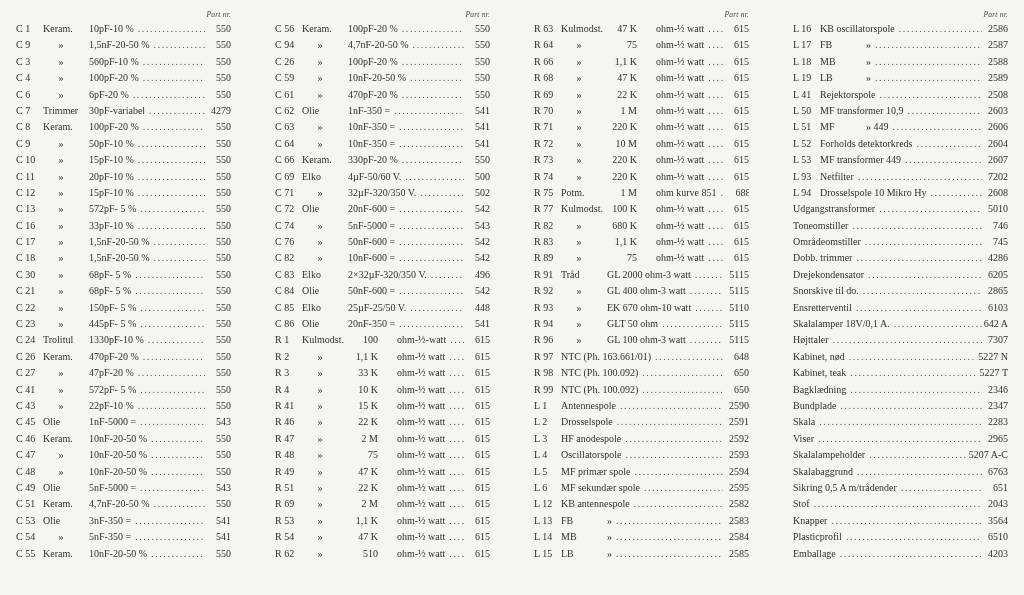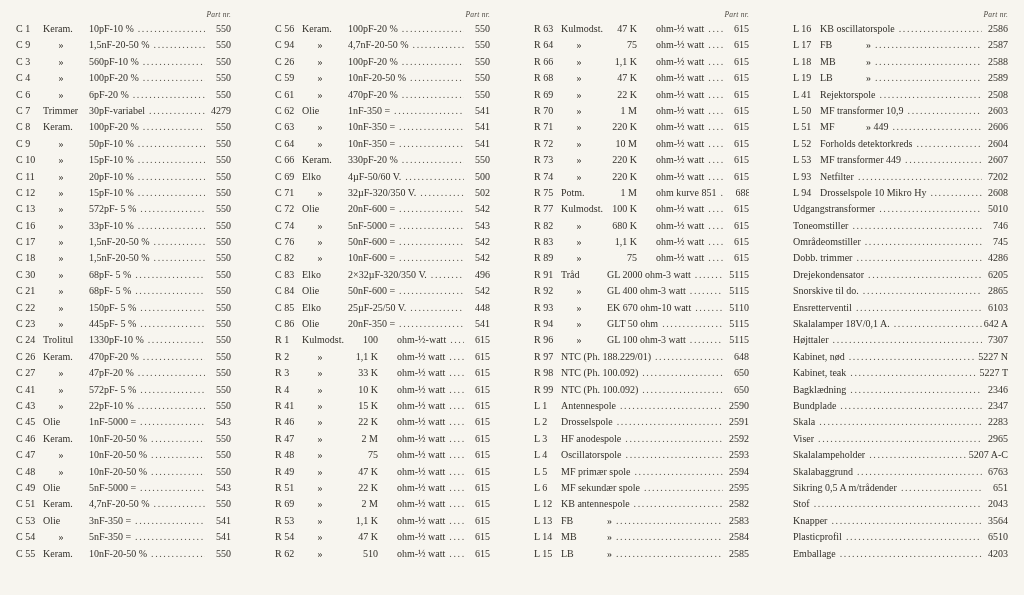--- a/index.html
+++ b/index.html
@@ -699,21 +699,21 @@
         </div>
         <div class="row">
           <span class="ref">R 96</span>
           <span class="maker ditto">»</span>
           <span class="val">GL 100 ohm-3 watt</span>
           <span class="dots">..........................................................................................</span>
           <span class="part">5115</span>
         </div>
         <div class="row">
           <span class="ref">R 97</span>
-          <span class="val">NTC (Ph. 188.229/01)</span>
+          <span class="val">NTC (Ph. 163.661/01)</span>
           <span class="dots">..........................................................................................</span>
           <span class="part">648</span>
         </div>
         <div class="row">
           <span class="ref">R 98</span>
           <span class="val">NTC (Ph. 100.092)</span>
           <span class="dots">..........................................................................................</span>
           <span class="part">650</span>
         </div>
         <div class="row">

